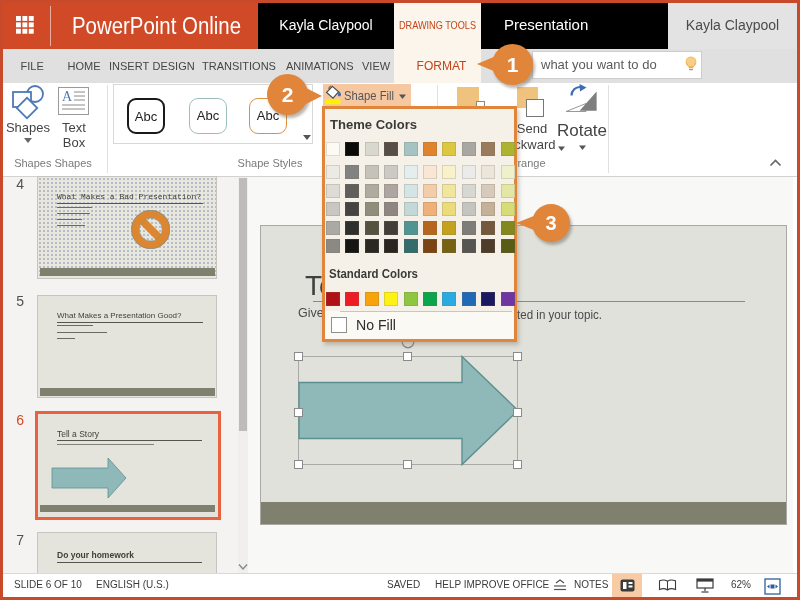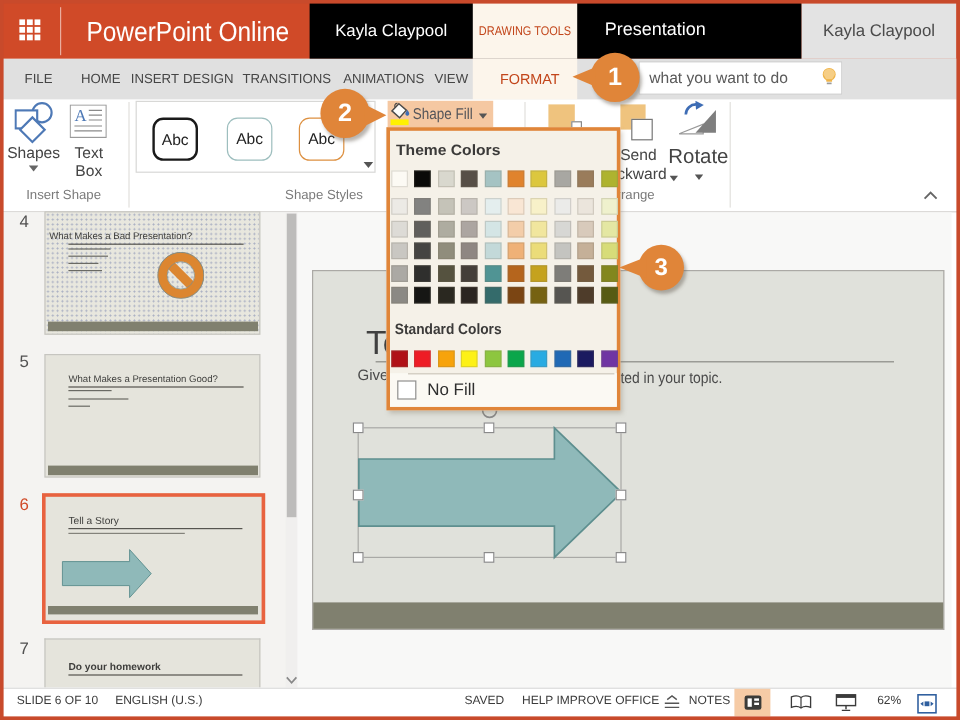--- a/index.html
+++ b/index.html
@@ -74,21 +74,21 @@
 <svg class="abs" style="left:58px;top:87px;" width="31" height="28" viewBox="0 0 31 28">
 <rect x="0.5" y="0.5" width="30" height="27" fill="#fff" stroke="#9A9A9A"></rect>
 <text x="4" y="14" font-family="Liberation Serif" font-size="14" fill="#4E79B6">A</text>
 <line x1="16" y1="5" x2="27" y2="5" stroke="#8a8a8a"></line>
     <line x1="16" y1="9" x2="27" y2="9" stroke="#8a8a8a"></line>
 <line x1="16" y1="13" x2="27" y2="13" stroke="#8a8a8a"></line>
 <line x1="4" y1="18" x2="27" y2="18" stroke="#8a8a8a"></line>
     <line x1="4" y1="22" x2="27" y2="22" stroke="#8a8a8a"></line>
 </svg>
 <div class="abs" style="left:46px;top:120px;width:56px;text-align:center;font-size:13px;color:#444;">Text<br>Box</div>
-<div class="abs" style="left:0px;top:157px;width:106px;text-align:center;font-size:11px;color:#7A7A7A;">Insert Shape</div>
+<div class="abs" style="left:0px;top:157px;width:106px;text-align:center;font-size:11px;color:#7A7A7A;">Shapes Shapes</div>
 <div class="abs" style="left:107px;top:85px;width:1px;height:88px;background:#E2E0DD;"></div>
 <div class="abs" style="left:113px;top:84px;width:200px;height:60px;background:#fff;border:1px solid #D8D8D6;"></div>
 <div class="abs" style="left:127px;top:98px;width:38px;height:36px;border:2px solid #1a1a1a;border-radius:9px;background:#fff;text-align:center;line-height:33px;font-size:13px;color:#222;">Abc</div>
 <div class="abs" style="left:189px;top:98px;width:38px;height:36px;border:1.5px solid #9DBEBE;border-radius:9px;background:#fff;text-align:center;line-height:33px;font-size:13px;color:#222;">Abc</div>
 <div class="abs" style="left:249px;top:98px;width:38px;height:36px;border:1.5px solid #DD9040;border-radius:9px;background:#fff;text-align:center;line-height:33px;font-size:13px;color:#222;">Abc</div>
 <div class="abs" style="left:302px;top:133px;">
     <svg width="10" height="8">
       <polygon points="1,2 9,2 5,7" fill="#555"></polygon>
     </svg>
   </div>
@@ -142,21 +142,21 @@
 <div class="abs" style="left:0;top:177px;width:248px;height:396px;background:#F4F3F1;"></div>
 <div class="abs" style="left:238px;top:177px;width:10px;height:396px;background:#F0EFEE;"></div>
 <div class="abs" style="left:239px;top:178px;width:8px;height:253px;background:#BDBCBB;"></div>
 <div class="abs" style="left:237px;top:561px;">
     <svg width="12" height="12">
       <polyline points="2,3.5 6,8 10,3.5" fill="none" stroke="#888" stroke-width="1.4"></polyline>
     </svg>
   </div>
 <div class="thumb" style="left:37px;top:176px;width:180px;height:103px;background-color:#E8E7DE;background-image:radial-gradient(circle, #a8aec2 0.55px, rgba(168,174,194,.4) 0.95px, transparent 1.05px);background-size:4px 4px;"></div>
 <div class="tnum" style="left:2px;top:176px;">4</div>
-<div class="ttitle" style="left:41px;top:192px;font-size:8px;">What Makes a Bad Presentation?</div>
+<div class="ttitle" style="left:57px;top:192px;font-size:8px;font-family:Liberation Mono, monospace;">What Makes a Bad Presentation?</div>
 <div class="tline" style="left:57px;top:203px;width:146px;"></div>
 <div class="bullet" style="left:57px;top:207px;width:35px;"></div>
 <div class="bullet" style="left:57px;top:213px;width:33px;"></div>
 <div class="bullet" style="left:57px;top:219px;width:25px;"></div>
 <div class="bullet" style="left:57px;top:225px;width:28px;"></div>
 <svg class="abs" style="left:131px;top:210px;" width="39" height="39" viewBox="0 0 39 39">
 <circle cx="19.7" cy="19.5" r="15.4" fill="none" stroke="#DC8630" stroke-width="7.8"></circle>
 <line x1="10" y1="9.6" x2="30" y2="29.6" stroke="#DC8630" stroke-width="7.8"></line>
 <circle cx="19.7" cy="19.5" r="19.2" fill="none" stroke="#7f8d89" stroke-width="0.8"></circle>
 <circle cx="19.7" cy="19.5" r="11.4" fill="none" stroke="#7f8d89" stroke-width="0.6"></circle>

